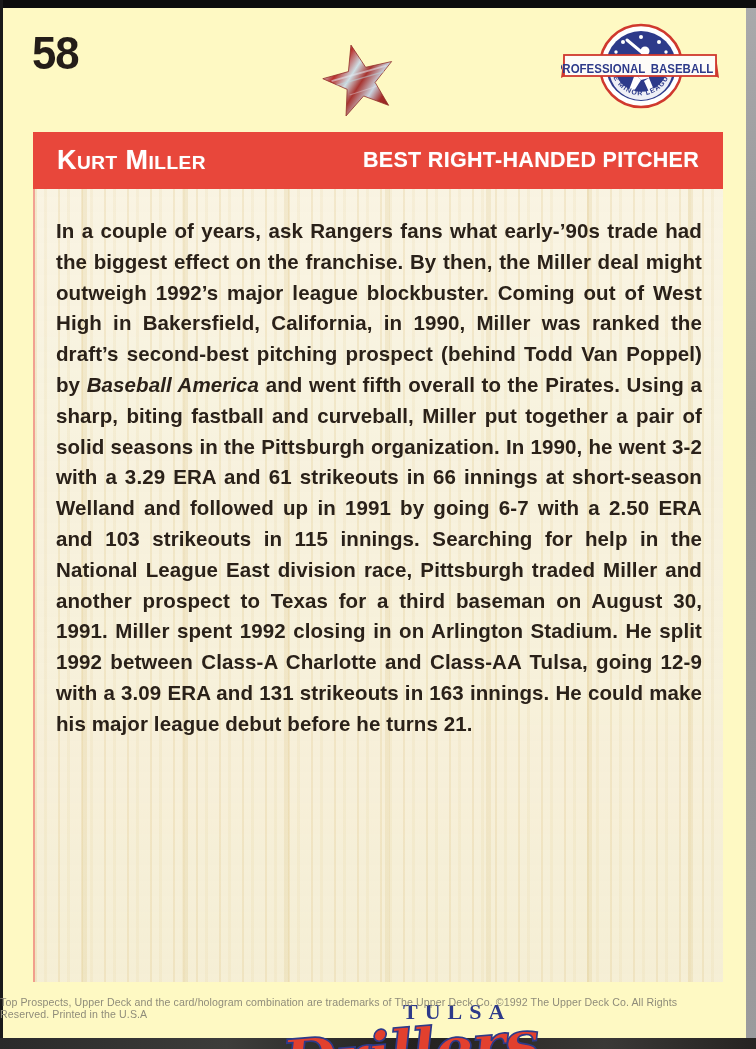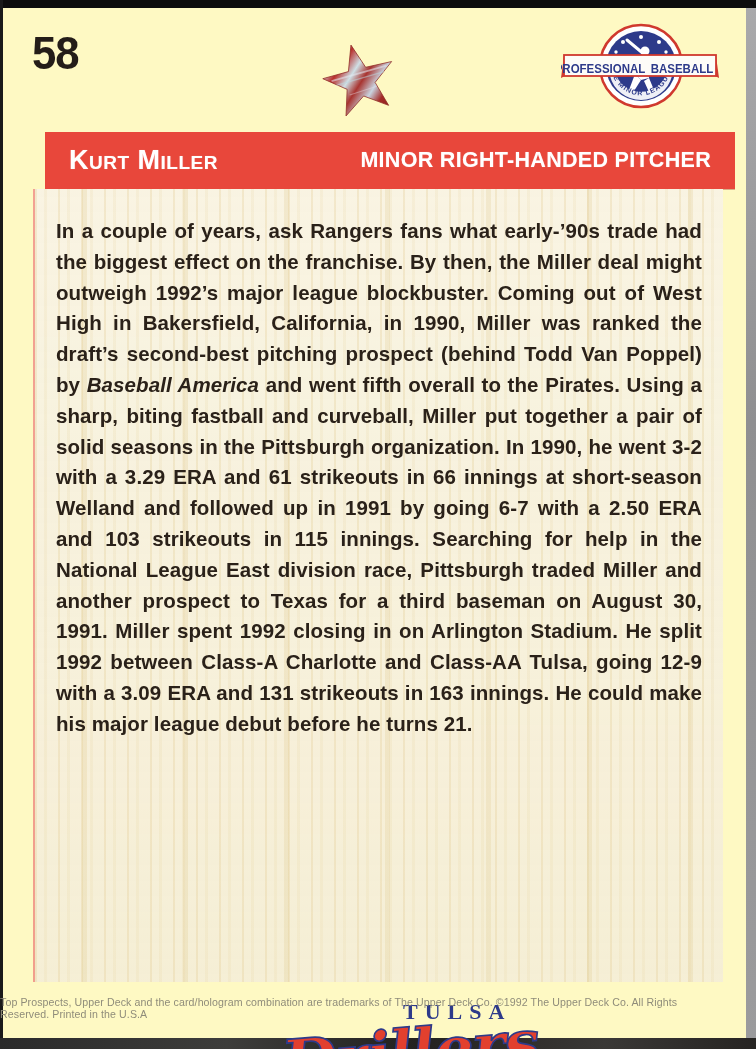--- a/index.html
+++ b/index.html
@@ -19,21 +19,21 @@
     position:absolute;left:32px;top:26px;
     font-size:46px;font-weight:700;color:#241d18;letter-spacing:-1px;
     transform:scaleX(.95);transform-origin:left top;
   }
   
   .holo{position:absolute;left:320px;top:36px;width:80px;height:88px;}
   
   .league-logo{position:absolute;left:561px;top:18px;width:158px;height:102px;}
   
   .header-bar{
-    position:absolute;left:45px;top:132px;width:690px;height:57px;
+    position:absolute;left:33px;top:132px;width:690px;height:57px;
     background:#e8473b;display:flex;align-items:center;justify-content:space-between;
     padding:0 24px;box-sizing:border-box;box-shadow:0 1px 0 rgba(150,40,30,.35);
   }
   .player-name{
     color:#fff;font-weight:700;font-size:27px;letter-spacing:.5px;
     font-variant:small-caps;text-shadow:0 0 1px rgba(255,255,255,.4);
   }
   .award-title{
     color:#fff;font-weight:700;font-size:21.5px;letter-spacing:.3px;
     text-shadow:0 0 1px rgba(255,255,255,.4);
@@ -135,21 +135,21 @@
       <path d="M3 38 L0 60 L10 55 Z" fill="#d0392e"></path>
       <path d="M155 38 L158 60 L148 55 Z" fill="#d0392e"></path>
       <rect x="3" y="37" width="152" height="21" fill="#fdfcf8" stroke="#d0392e" stroke-width="1.8"></rect>
       <text x="39" y="52" text-anchor="middle" font-size="11.5" font-weight="bold" fill="#2d3a8a" font-family="Liberation Sans, sans-serif" transform="scale(1,1.05)">PROFESSIONAL</text>
       <text x="121" y="52" text-anchor="middle" font-size="11.5" font-weight="bold" fill="#2d3a8a" font-family="Liberation Sans, sans-serif" transform="scale(1,1.05)">BASEBALL</text>
     </g>
   </svg>
 
   <div class="header-bar">
     <span class="player-name">Kurt Miller</span>
-    <span class="award-title">MINOR RIGHT-HANDED PITCHER</span>
+    <span class="award-title">BEST RIGHT-HANDED PITCHER</span>
   </div>
 
   <div class="body-panel">
     <p class="body-text"><span>In a couple of years, ask Rangers fans what early-’90s trade had the biggest effect on the franchise. By then, the Miller deal might outweigh 1992’s major league blockbuster. Coming out of West High in Bakersfield, California, in 1990, Miller was ranked the draft’s second-best pitching prospect (behind Todd Van Poppel) by </span><em>Baseball America</em><span> and went fifth overall to the Pirates. Using a sharp, biting fastball and curveball, Miller put together a pair of solid seasons in the Pittsburgh organization. In 1990, he went 3-2 with a 3.29 ERA and 61 strikeouts in 66 innings at short-season Welland and followed up in 1991 by going 6-7 with a 2.50 ERA and 103 strikeouts in 115 innings. Searching for help in the National League East division race, Pittsburgh traded Miller and another prospect to Texas for a third baseman on August 30, 1991. Miller spent 1992 closing in on Arlington Stadium. He split 1992 between Class-A Charlotte and Class-AA Tulsa, going 12-9 with a 3.09 ERA and 131 strikeouts in 163 innings. He could make his major league debut before he turns 21.</span></p>
 
     <div class="team-logo">
       <span class="team-city">TULSA</span>
       <svg class="team-script" viewBox="0 0 280 142">
 
         <path d="M247 62 C238 88 190 106 118 108 C88 109 62 106 40 97 L104 88 C170 86 222 78 244 56 Z" fill="#e2402e" stroke="#2d3a8a" stroke-width="1.6"></path>

